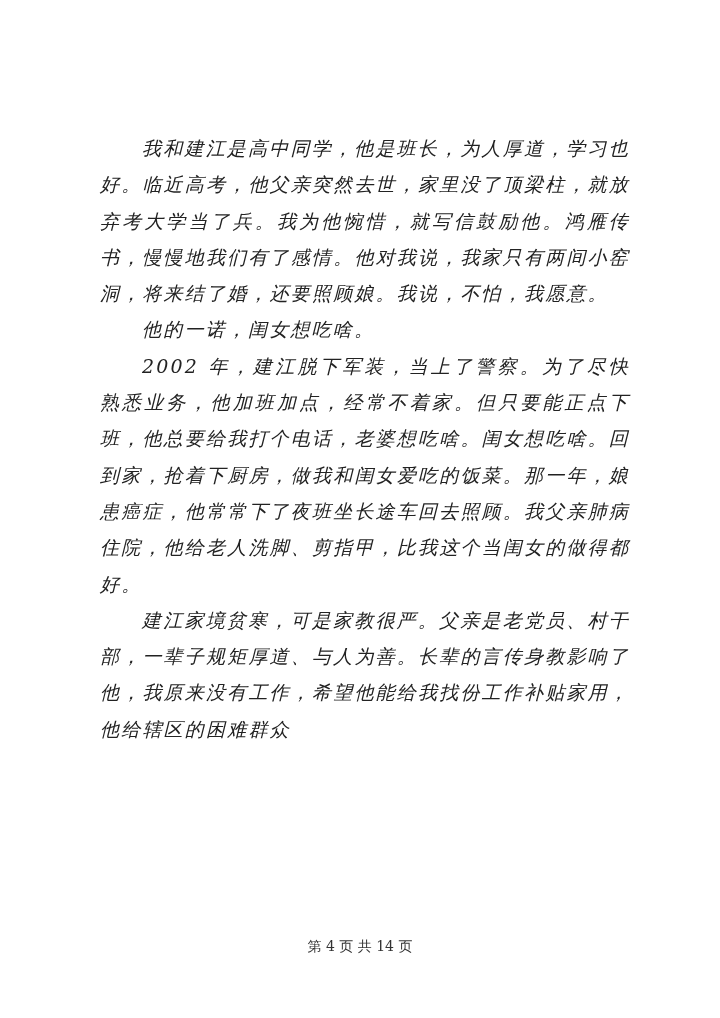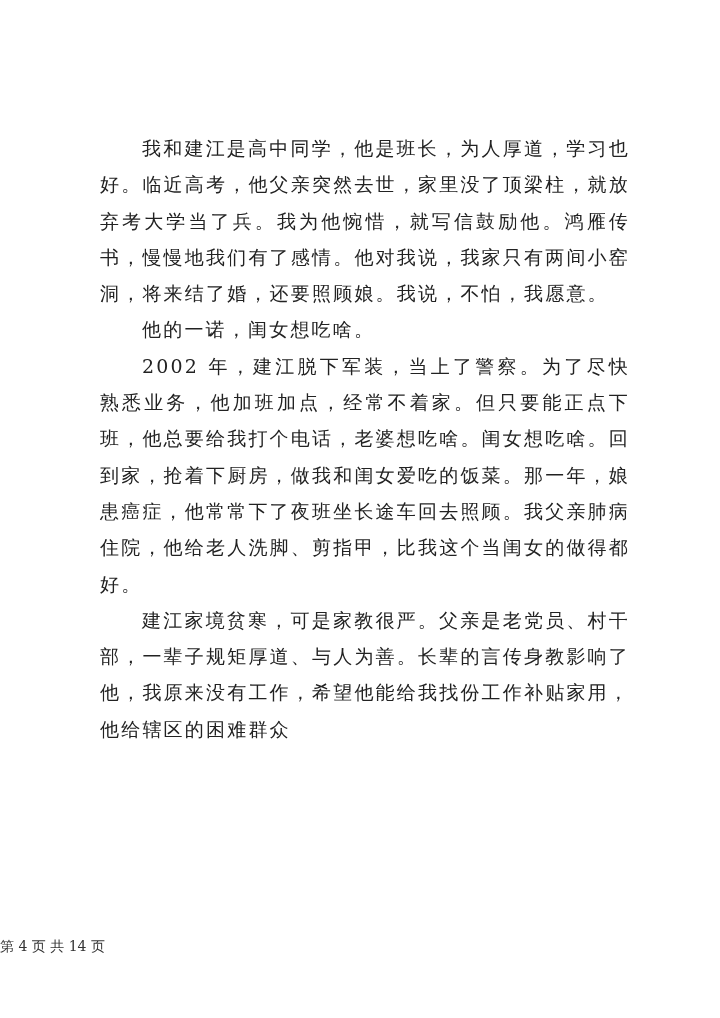--- a/index.html
+++ b/index.html
@@ -4,23 +4,23 @@
 <style>
   html, body { margin: 0; padding: 0; background: #ffffff; }
   body { width: 720px; height: 1018px; position: relative; overflow: hidden; }
   .page { position: absolute; left: 0; top: 0; width: 720px; height: 1018px; background: #fff; }
   .body-text {
     position: absolute; left: 100px; top: 130px; width: 530px;
     font-family: "DejaVu Serif", "Liberation Serif", serif;
     font-size: 19px; color: #222; line-height: 36.3px;
     letter-spacing: 2.2px;
   }
-  .para { margin: 0; text-indent: 42px; text-align: justify; text-justify: inter-character; }
+  .para { margin: 0; text-indent: 42px; text-align: justify; text-justify: inter-character; font-style: italic; }
   .footer {
-    position: absolute; top: 938px; left: 0; width: 720px; text-align: left;
+    position: absolute; top: 938px; left: 0; width: 720px; text-align: center;
     font-family: "DejaVu Serif", "Liberation Serif", serif;
     font-size: 14px; color: #333;
   }
 </style>
 </head>
 <body>
 
 <div class="page">
   <div class="body-text">
     <p class="para">我和建江是高中同学，他是班长，为人厚道，学习也好。临近高考，他父亲突然去世，家里没了顶梁柱，就放弃考大学当了兵。我为他惋惜，就写信鼓励他。鸿雁传书，慢慢地我们有了感情。他对我说，我家只有两间小窑洞，将来结了婚，还要照顾娘。我说，不怕，我愿意。</p>

